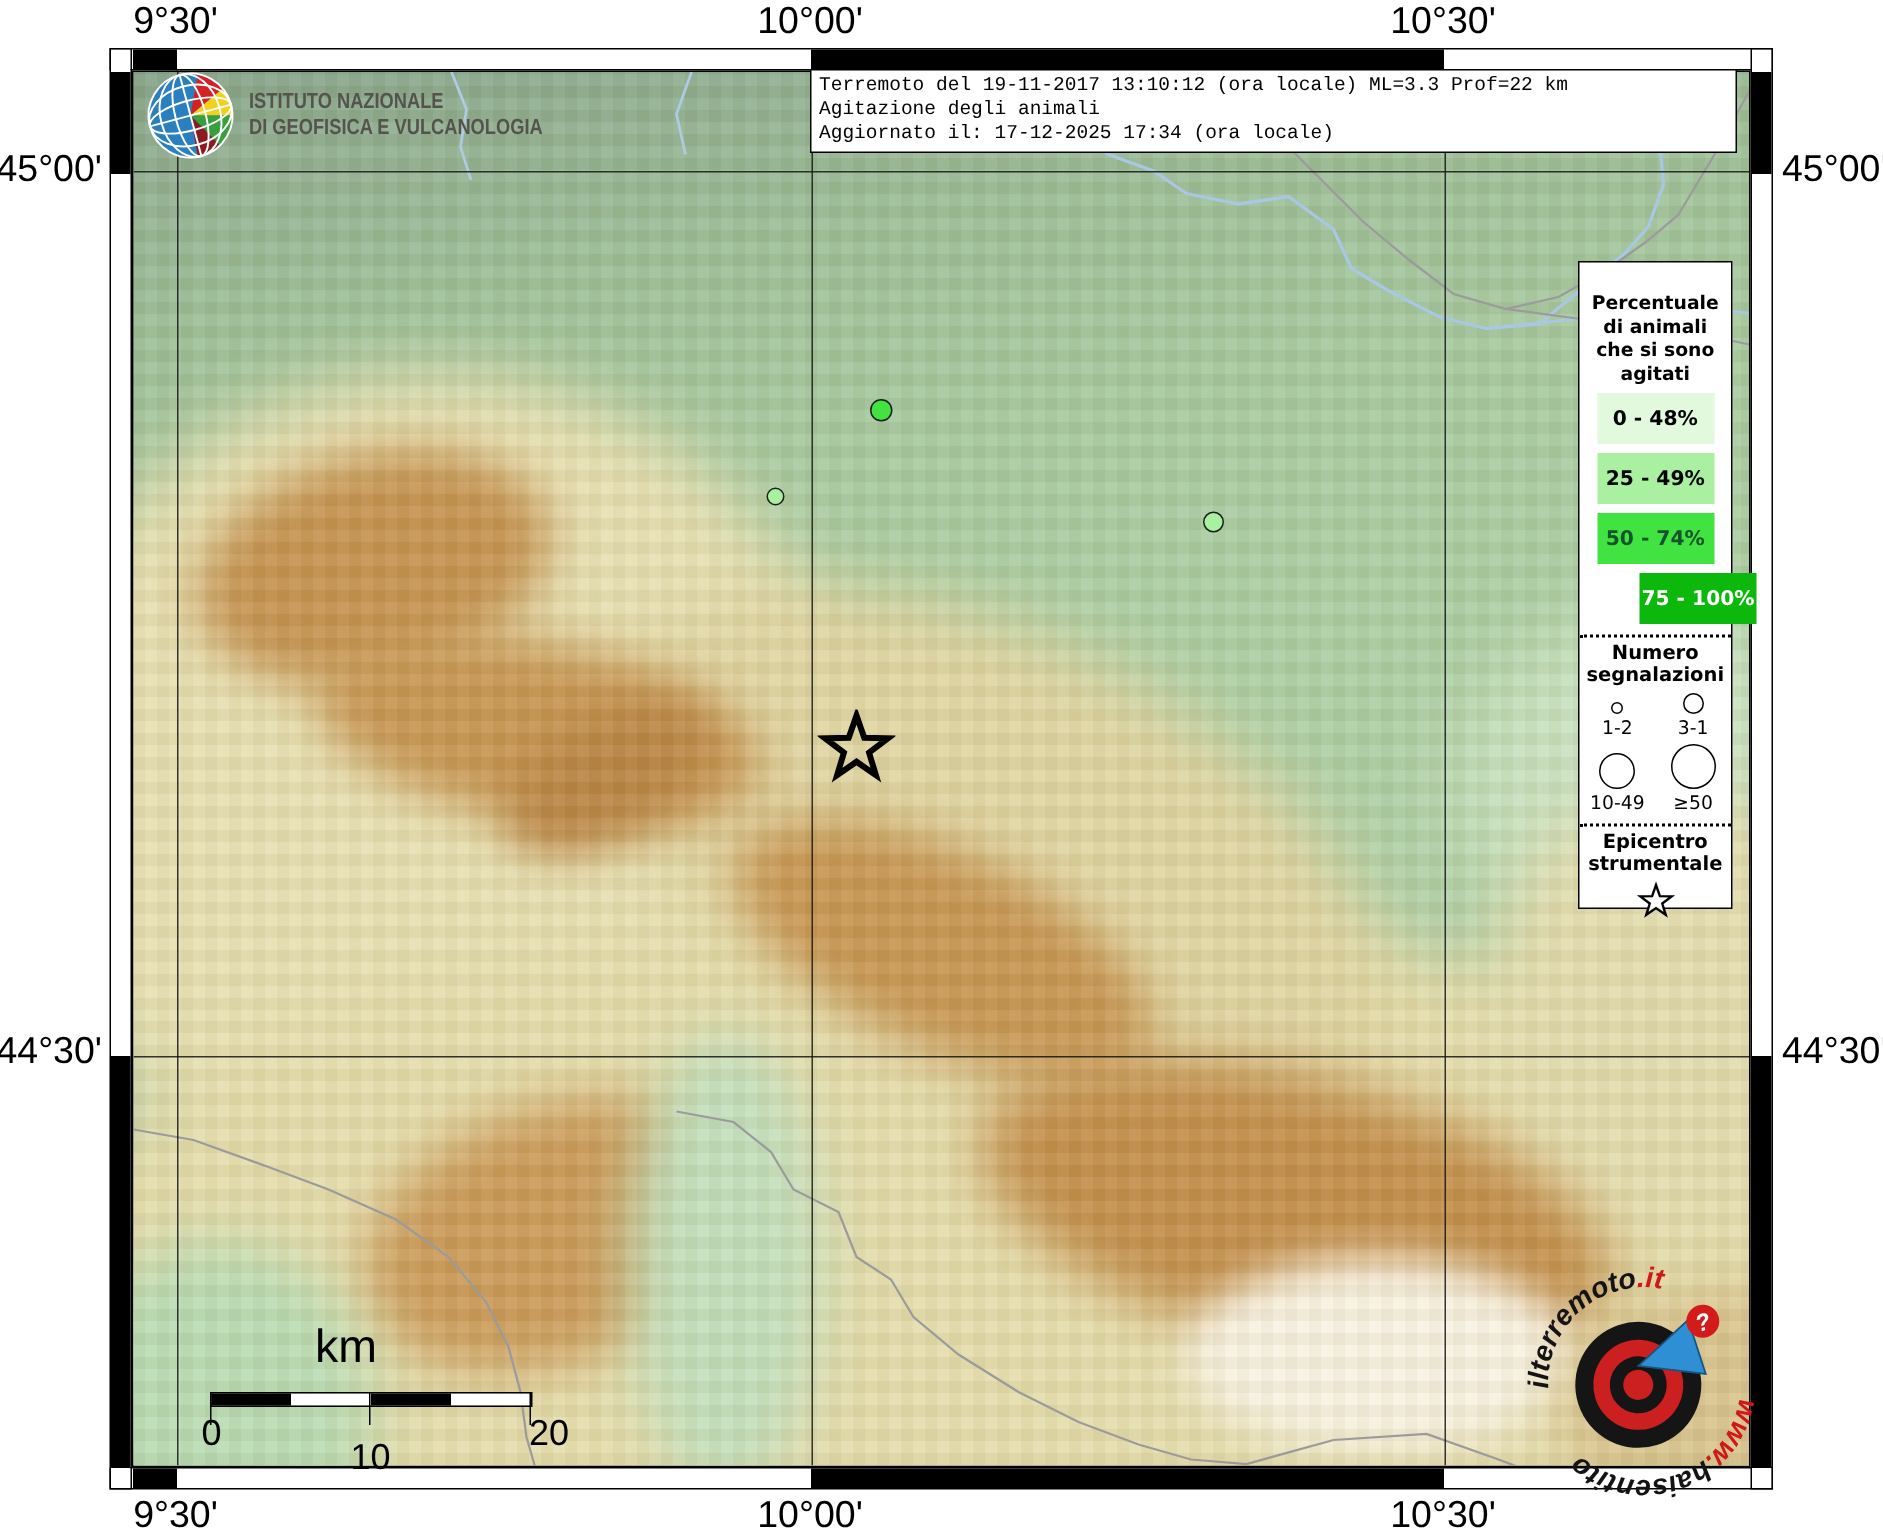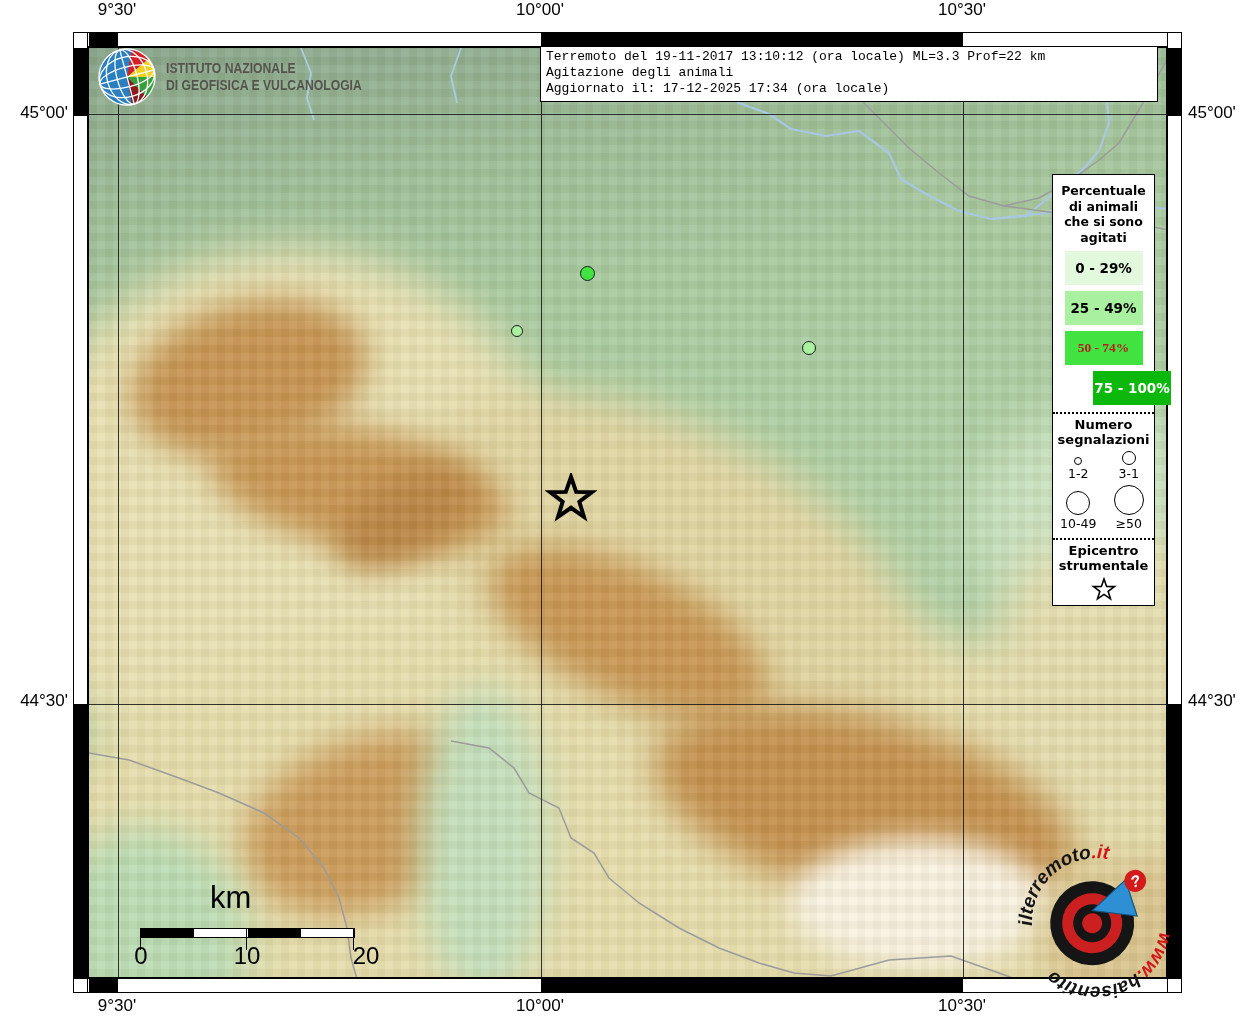--- a/index.html
+++ b/index.html
@@ -25,34 +25,34 @@
     background-image:repeating-linear-gradient(0deg,rgba(110,95,45,.05) 0 8px,rgba(255,255,255,.05) 8px 16px),
                      repeating-linear-gradient(90deg,rgba(110,95,45,.045) 0 8px,rgba(255,255,255,.045) 8px 16px);}
   .gridline-v{position:absolute;top:0;bottom:0;width:1px;background:rgba(20,20,20,.85);}
   .gridline-h{position:absolute;left:0;right:0;height:1px;background:rgba(20,20,20,.85);}
   #lines-svg{position:absolute;left:0;top:0;}
 
   .report-dot{position:absolute;border-radius:50%;border:1.5px solid #1d1d1d;box-sizing:border-box;}
   #epicenter{position:absolute;width:52px;height:52px;}
 
   
-  .coord{position:absolute;font-size:17px;color:#000;white-space:nowrap;}
+  .coord{position:absolute;font-size:25px;color:#000;white-space:nowrap;}
   .coord.top{top:0px;transform:translateX(-50%);}
   .coord.bottom{top:996px;transform:translateX(-50%);}
   .coord.left{transform:translate(-100%,-50%);}
   .coord.right{transform:translateY(-50%);}
 
   
   #info-box{position:absolute;left:540px;top:46px;width:618px;background:#fff;border:1px solid #000;
     box-sizing:border-box;padding:2px 5px 3px 5px;font-size:13px;line-height:16.2px;color:#000;z-index:6;white-space:nowrap;font-family:Liberation Mono, monospace;}
 
   
   #legend{position:absolute;left:1052px;top:174px;width:103px;height:432px;background:#fff;border:1.5px solid #000;
     box-sizing:border-box;z-index:6;text-align:center;font-family:"DejaVu Sans","Liberation Sans",sans-serif;
-    color:#000;padding-top:8px;}
+    color:#000;padding-top:19px;}
   #legend .ltitle{font-weight:bold;font-size:12.5px;line-height:15.5px;padding:0 2px;}
   .swatch{width:78px;height:34px;margin:6px auto 0 auto;display:flex;align-items:center;justify-content:center;
     font-weight:bold;font-size:13.5px;}
   .lsep{border-top:2px dotted #000;margin:7px 0 3px 0;}
   .lsub{font-weight:bold;font-size:13px;line-height:15px;}
   .circ-grid{display:flex;flex-wrap:wrap;}
   .circ-cell{width:50%;box-sizing:border-box;display:flex;flex-direction:column;align-items:center;justify-content:flex-end;margin-top:4px;}
   .circ{border-radius:50%;border:1.5px solid #000;background:#fff;box-sizing:border-box;}
   .c1{width:8px;height:8px;} .c2{width:14px;height:14px;} .c3{width:24px;height:24px;} .c4{width:30px;height:30px;}
   .circ-label{font-size:12.5px;margin-top:1px;}
@@ -166,23 +166,23 @@
       </g>
     </svg>
     <div class="ingv-text">
       <div>ISTITUTO NAZIONALE</div>
       <div>DI GEOFISICA E VULCANOLOGIA</div>
     </div>
   </div>
 
   <div id="legend">
     <div class="ltitle">Percentuale di animali che si sono agitati</div>
-    <div class="swatch" style="background: rgb(227, 249, 222); color: rgb(0, 0, 0);">0 - 29%</div>
+    <div class="swatch" style="background: rgb(227, 249, 222); color: rgb(0, 0, 0);">0 - 48%</div>
     <div class="swatch" style="background: rgb(169, 241, 160); color: rgb(0, 0, 0);">25 - 49%</div>
-    <div class="swatch" style="background: rgb(65, 227, 65); color: #b91c1c; font-family: Liberation Serif, serif;">50 - 74%</div>
+    <div class="swatch" style="background: rgb(65, 227, 65); color: #14532d;">50 - 74%</div>
     <div class="swatch" style="background: rgb(11, 184, 11); color: rgb(255, 255, 255); margin-left: 40px;">75 - 100%</div>
     <div class="lsep"></div>
     <div class="lsub">Numero segnalazioni</div>
     <div class="circ-grid">
       <div class="circ-cell">
         <div class="circ c1"></div>
         <div class="circ-label">1-2</div>
       </div>
       <div class="circ-cell">
         <div class="circ c2"></div>
@@ -204,21 +204,21 @@
     </svg>
   </div>
 
   <div id="scalebar">
     <div class="unit">km</div>
     <div class="bar"></div>
     <div class="tick" style="left:20px;"></div>
     <div class="tick" style="left:126px;"></div>
     <div class="tick" style="left:233px;"></div>
     <div class="num" style="left:21px;">0</div>
-    <div class="num" style="left:127px;">10</div>
+    <div class="num" style="left:127px;margin-top:16px;">10</div>
     <div class="num" style="left:246px;">20</div>
   </div>
 
   <svg id="watermark" width="160" height="160" viewBox="-80 -80 160 160">
     <g transform="rotate(-18)">
       <defs>
         <path id="arcT" d="M -62,16 A 64 64 0 1 1 62,16"></path>
         <path id="arcB" d="M 63,12 A 64 64 0 0 1 -63,12"></path>
       </defs>
       <text font-size="19" font-weight="bold" font-style="italic" font-family="Liberation Sans, sans-serif">

